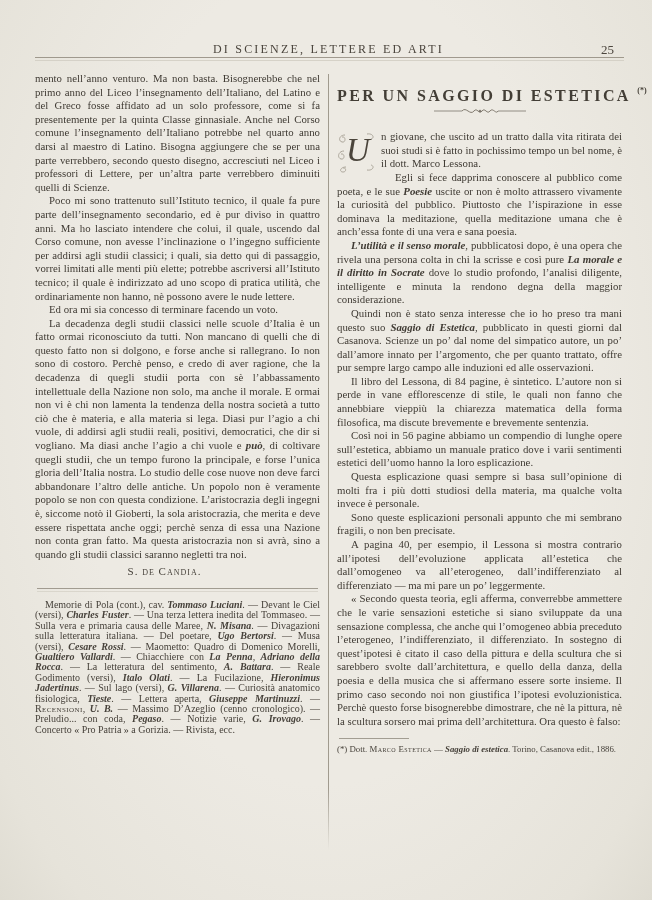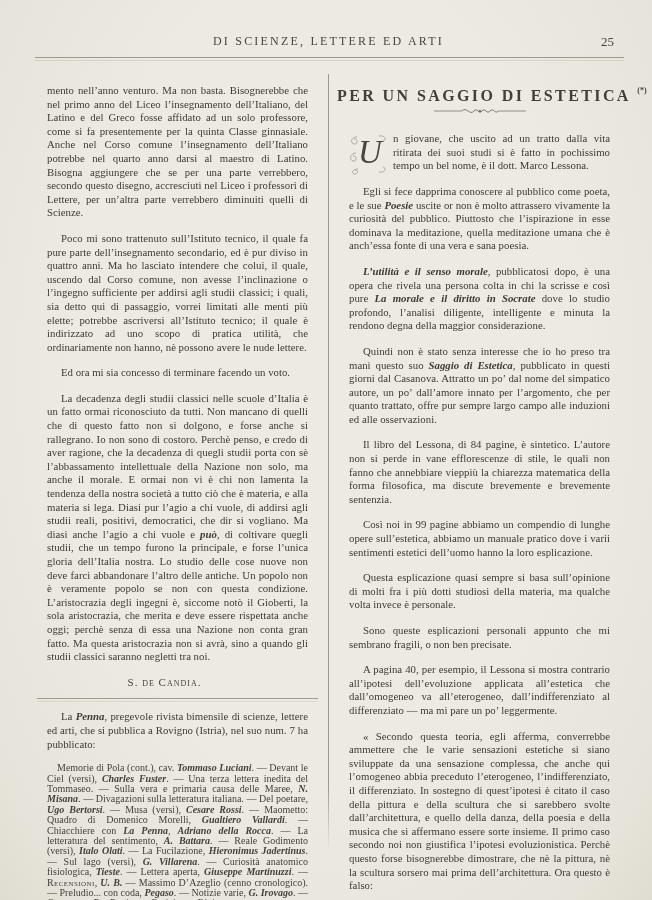--- a/index.html
+++ b/index.html
@@ -6,33 +6,33 @@
   .page{
     position:relative;
     width:652px;height:900px;
     margin:0 auto;
     background:radial-gradient(ellipse at 50% 42%, #edeae3 55%, #e6e3da 88%, #dfdcd2 100%);
     font-family:"Liberation Serif","DejaVu Serif",serif;
     color:#3f3a33;
     overflow:hidden;
     box-sizing:border-box;
   }
-  .header{position:absolute;top:34px;left:35px;right:30px;height:18px;}
+  .header{position:absolute;top:42px;left:35px;right:30px;height:18px;}
   .journal-title{
     text-align:center;font-size:12px;letter-spacing:2.2px;color:#4b453d;
     font-variant:small-caps;text-transform:uppercase;
   }
   .page-number{position:absolute;right:8px;top:0;font-size:13px;color:#4b453d;}
   .header-rule{
     position:absolute;top:57px;left:35px;right:28px;height:2px;
     border-top:1px solid #938c80;border-bottom:1px solid #d2cec4;opacity:.85;
   }
   .columns{position:absolute;top:72px;left:35px;right:28px;bottom:10px;display:flex;}
   .col{width:285px;font-size:10.8px;line-height:13.6px;text-align:justify;}
-  .col p{margin:12px;text-indent:14px;}
+  .col p{margin:0;text-indent:14px;}
   .col p.noindent{text-indent:0;}
   .divider{width:1px;background:linear-gradient(#a09a8e,#a09a8e 92%,transparent);margin:2px 8px 40px 8px;}
   .col.left{margin-right:0;}
   .col.right{margin-left:0;}
   .it{font-style:italic;font-weight:bold;}
   .sc{font-variant:small-caps;letter-spacing:.4px;}
   .signature{
     text-align:center;padding-right:26px;margin-top:4px;
     font-variant:small-caps;letter-spacing:1px;font-size:11px;color:#443f38;
   }
@@ -70,21 +70,20 @@
 
   <div class="columns">
 
     <div class="col left">
       <p class="noindent">mento nell’anno venturo. Ma non basta. Bisognerebbe che nel primo anno del Liceo l’insegnamento dell’Italiano, del Latino e del Greco fosse affidato ad un solo professore, come si fa presentemente per la quinta Classe ginnasiale. Anche nel Corso comune l’insegnamento dell’Italiano potrebbe nel quarto anno darsi al maestro di Latino. Bisogna aggiungere che se per una parte verrebbero, secondo questo disegno, accresciuti nel Liceo i professori di Lettere, per un’altra parte verrebbero diminuiti quelli di Scienze.</p>
       <p>Poco mi sono trattenuto sull’Istituto tecnico, il quale fa pure parte dell’insegnamento secondario, ed è pur diviso in quattro anni. Ma ho lasciato intendere che colui, il quale, uscendo dal Corso comune, non avesse l’inclinazione o l’ingegno sufficiente per addirsi agli studii classici; i quali, sia detto qui di passaggio, vorrei limitati alle menti più elette; potrebbe ascriversi all’Istituto tecnico; il quale è indirizzato ad uno scopo di pratica utilità, che ordinariamente non hanno, nè possono avere le nude lettere.</p>
       <p>Ed ora mi sia concesso di terminare facendo un voto.</p>
       <p><span>La decadenza degli studii classici nelle scuole d’Italia è un fatto ormai riconosciuto da tutti. Non mancano di quelli che di questo fatto non si dolgono, e forse anche si rallegrano. Io non sono di costoro. Perchè penso, e credo di aver ragione, che la decadenza di quegli studii porta con sè l’abbassamento intellettuale della Nazione non solo, ma anche il morale. E ormai non vi è chi non lamenta la tendenza della nostra società a tutto ciò che è materia, e alla materia si lega. Diasi pur l’agio a chi vuole, di addirsi agli studii reali, positivi, democratici, che dir si vogliano. Ma diasi anche l’agio a chi vuole e </span><span class="it">può</span><span>, di coltivare quegli studii, che un tempo furono la principale, e forse l’unica gloria dell’Italia nostra. Lo studio delle cose nuove non deve farci abbandonare l’altro delle antiche. Un popolo non è veramente popolo se non con questa condizione. L’aristocrazia degli ingegni è, siccome notò il Gioberti, la sola aristocrazia, che merita e deve essere rispettata anche oggi; perchè senza di essa una Nazione non conta gran fatto. Ma questa aristocrazia non si avrà, sino a quando gli studii classici saranno negletti tra noi.</span></p>
       <div class="signature">S. de Candia.</div>
       <div class="section-rule"></div>
-      <p class="penna"><span>La </span><span class="it">Penna</span><span>, pregevole rivista bimensile di scienze, lettere ed arti, che si pubblica a Rovigno (Istria), nel suo num. 7 ha pubblicato:</span></p>
       <p class="small-print"><span>Memorie di Pola (cont.), cav. </span><span class="it">Tommaso Luciani</span><span>. — Devant le Ciel (versi), </span><span class="it">Charles Fuster</span><span>. — Una terza lettera inedita del Tommaseo. — Sulla vera e primaria causa delle Maree, </span><span class="it">N. Misana</span><span>. — Divagazioni sulla letteratura italiana. — Del poetare, </span><span class="it">Ugo Bertorsi</span><span>. — Musa (versi), </span><span class="it">Cesare Rossi</span><span>. — Maometto: Quadro di Domenico Morelli, </span><span class="it">Gualtiero Vallardi</span><span>. — Chiacchiere con </span><span class="it">La Penna</span><span>, </span><span class="it">Adriano della Rocca</span><span>. — La letteratura del sentimento, </span><span class="it">A. Battara</span><span>. — Reale Godimento (versi), </span><span class="it">Italo Olati</span><span>. — La Fucilazione, </span><span class="it">Hieronimus Jadertinus</span><span>. — Sul lago (versi), </span><span class="it">G. Villarena</span><span>. — Curiosità anatomico fisiologica, </span><span class="it">Tieste</span><span>. — Lettera aperta, </span><span class="it">Giuseppe Martinuzzi</span><span>. — </span><span class="sc">Recensioni</span><span>, </span><span class="it">U. B.</span><span> — Massimo D’Azeglio (cenno cronologico). — Preludio... con coda, </span><span class="it">Pegaso</span><span>. — Notizie varie, </span><span class="it">G. Irovago</span><span>. — Concerto « Pro Patria » a Gorizia. — Rivista, ecc.</span></p>
     </div>
 
     <div class="divider"></div>
 
     <div class="col right">
       <div class="article-title"><span>PER UN SAGGIO DI ESTETICA</span>&nbsp;<sup>(*)</sup></div>
 
       <div class="flourish-wrap">
         <svg width="96" height="12" viewBox="0 0 96 12">
@@ -106,23 +105,23 @@
               <path d="M9 36 C3 36 2 41 6 41 C10 41 9 36 6 37"></path>
               <path d="M30 3 C36 2 38 7 34 8"></path>
               <path d="M30 39 C36 40 38 35 34 34"></path>
             </g>
           </svg>
           <span class="letter">U</span>
         </span><span>n giovane, che uscito ad un tratto dalla vita ritirata dei suoi studi si è fatto in pochissimo tempo un bel nome, è il dott. Marco Lessona.</span>
       </p>
       <p><span>Egli si fece dapprima conoscere al pubblico come poeta, e le sue </span><span class="it">Poesie</span><span> uscite or non è molto attrassero vivamente la curiosità del pubblico. Piuttosto che l’ispirazione in esse dominava la meditazione, quella meditazione umana che è anch’essa fonte di una vera e sana poesia.</span></p>
       <p><span class="it">L’utilità e il senso morale</span><span>, pubblicatosi dopo, è una opera che rivela una persona colta in chi la scrisse e così pure </span><span class="it">La morale e il diritto in Socrate</span><span> dove lo studio profondo, l’analisi diligente, intelligente e minuta la rendono degna della maggior considerazione.</span></p>
-      <p><span>Quindi non è stato senza interesse che io ho preso tra mani questo suo </span><span class="it">Saggio di Estetica</span><span>, pubblicato in questi giorni dal Casanova. Attratto un po’ dal nome del simpatico autore, un po’ dall’amore innato per l’argomento, che per quanto trattato, offre pur sempre largo campo alle induzioni ed alle osservazioni.</span></p>
+      <p><span>Quindi non è stato senza interesse che io ho preso tra mani questo suo </span><span class="it">Saggio di Estetica</span><span>, pubblicato in questi giorni dal Casanova. Scienze un po’ dal nome del simpatico autore, un po’ dall’amore innato per l’argomento, che per quanto trattato, offre pur sempre largo campo alle induzioni ed alle osservazioni.</span></p>
       <p>Il libro del Lessona, di 84 pagine, è sintetico. L’autore non si perde in vane efflorescenze di stile, le quali non fanno che annebbiare vieppiù la chiarezza matematica della forma filosofica, ma discute brevemente e brevemente sentenzia.</p>
-      <p>Così noi in 99 pagine abbiamo un compendio di lunghe opere sull’estetica, abbiamo un manuale pratico dove i varii sentimenti estetici dell’uomo hanno la loro esplicazione.</p>
+      <p>Così noi in 56 pagine abbiamo un compendio di lunghe opere sull’estetica, abbiamo un manuale pratico dove i varii sentimenti estetici dell’uomo hanno la loro esplicazione.</p>
       <p>Questa esplicazione quasi sempre si basa sull’opinione di molti fra i più dotti studiosi della materia, ma qualche volta invece è personale.</p>
       <p>Sono queste esplicazioni personali appunto che mi sembrano fragili, o non ben precisate.</p>
       <p>A pagina 40, per esempio, il Lessona si mostra contrario all’ipotesi dell’evoluzione applicata all’estetica che dall’omogeneo va all’eterogeneo, dall’indifferenziato al differenziato — ma mi pare un po’ leggermente.</p>
       <p>« Secondo questa teoria, egli afferma, converrebbe ammettere che le varie sensazioni estetiche si siano sviluppate da una sensazione complessa, che anche qui l’omogeneo abbia preceduto l’eterogeneo, l’indifferenziato, il differenziato. In sostegno di quest’ipotesi è citato il caso della pittura e della scultura che si sarebbero svolte dall’architettura, e quello della danza, della poesia e della musica che si affermano essere sorte insieme. Il primo caso secondo noi non giustifica l’ipotesi evoluzionistica. Perchè questo forse bisognerebbe dimostrare, che nè la pittura, nè la scultura sorsero mai prima dell’architettura. Ora questo è falso:</p>
 
       <div class="footnote-rule"></div>
       <p class="footnote noindent"><span>(*) Dott. </span><span class="sc">Marco Estetica</span><span> — </span><span class="it">Saggio di estetica</span><span>. Torino, Casanova edit., 1886.</span></p>
     </div>
 
   </div>

